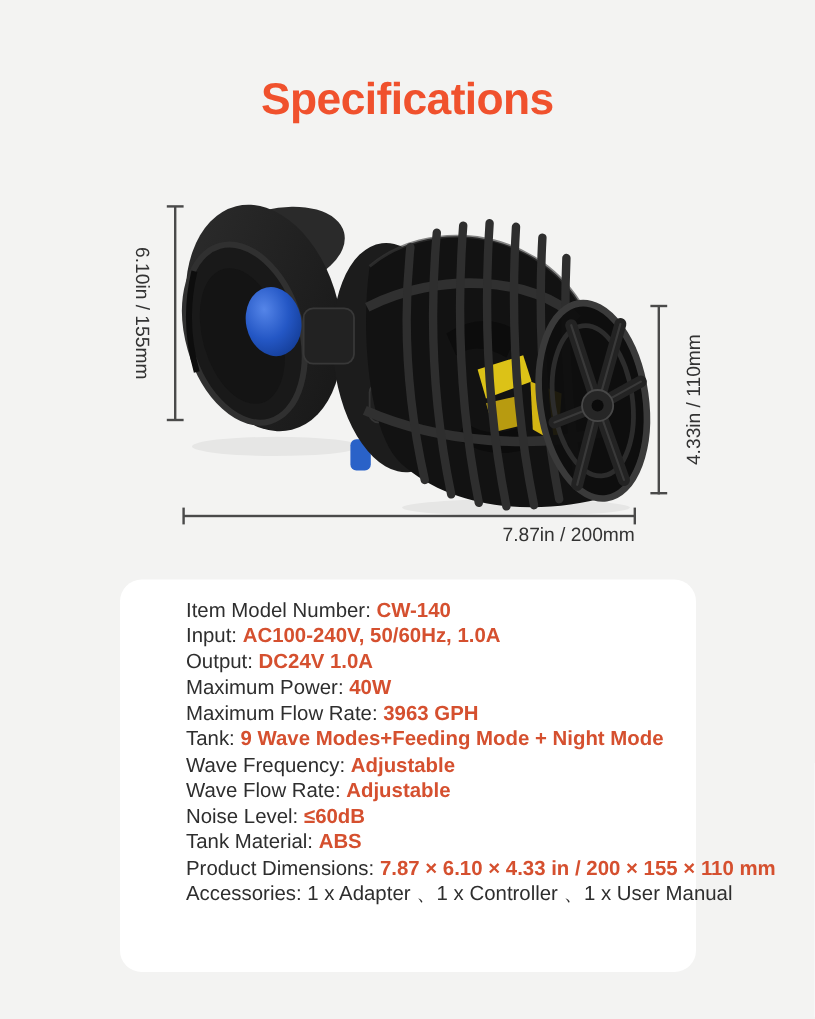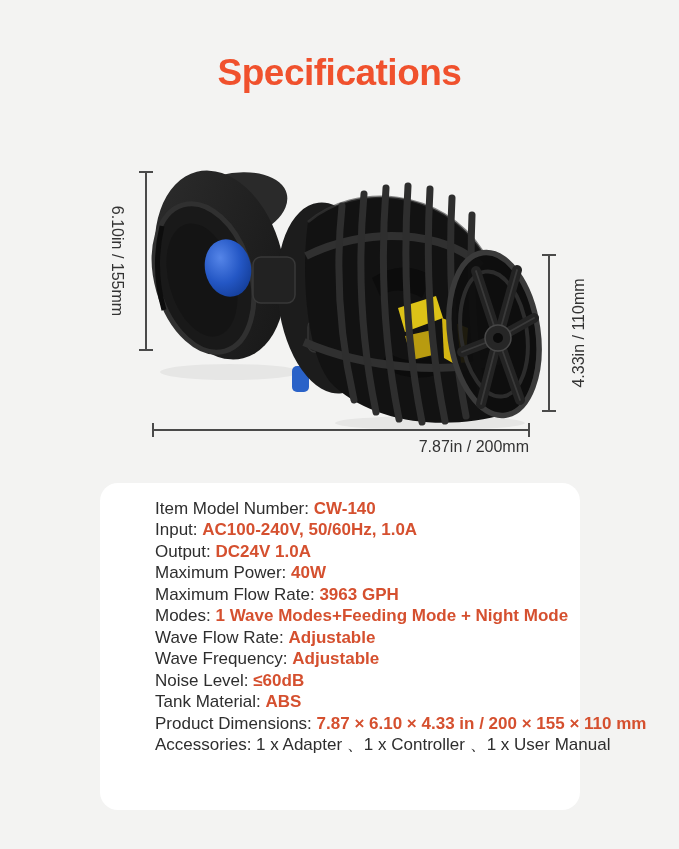--- a/index.html
+++ b/index.html
@@ -3,21 +3,21 @@
 <meta charset="utf-8">
 <style>
   html,body { margin:0; padding:0; background:#ffffff; }
   .canvas {
     position:relative; width:679px; height:849px; overflow:hidden;
     background:var(--c-background,#f3f3f2);
     font-family:"Liberation Sans", sans-serif;
     color:var(--c-text,#2e2e2e);
   }
   .page-title {
-    position:absolute; top:52px; left:0; width:100%; margin:0;
+    position:absolute; top:62px; left:0; width:100%; margin:0;
     text-align:center; font-size:37px; font-weight:bold; letter-spacing:-0.5px;
     color:var(--c-title,#f0512d);
   }
   .product-svg { position:absolute; left:150px; top:160px; width:400px; height:280px; }
 
   .dim-line, .dim-cap { position:absolute; background:var(--c-dimension_line,#4a4a4a); }
   .dim-label {
     position:absolute; font-size:16px; color:#333333; white-space:nowrap;
   }
   
@@ -161,23 +161,23 @@
     <div class="dim-label db-label">7.87in / 200mm</div>
   </div>
 
   <div class="spec-card">
     <div>
         <div class="spec-row"><span class="spec-label">Item Model Number: </span><span class="spec-value highlight">CW-140</span></div>
         <div class="spec-row"><span class="spec-label">Input: </span><span class="spec-value highlight">AC100-240V, 50/60Hz, 1.0A</span></div>
         <div class="spec-row"><span class="spec-label">Output: </span><span class="spec-value highlight">DC24V 1.0A</span></div>
         <div class="spec-row"><span class="spec-label">Maximum Power: </span><span class="spec-value highlight">40W</span></div>
         <div class="spec-row"><span class="spec-label">Maximum Flow Rate: </span><span class="spec-value highlight">3963 GPH</span></div>
-        <div class="spec-row"><span class="spec-label">Modes: </span><span class="spec-value highlight">1 Wave Modes+Feeding Mode + Night Mode</span></div>
+        <div class="spec-row"><span class="spec-label">Tank: </span><span class="spec-value highlight">9 Wave Modes+Feeding Mode + Night Mode</span></div>
+        <div class="spec-row"><span class="spec-label">Wave Frequency: </span><span class="spec-value highlight">Adjustable</span></div>
         <div class="spec-row"><span class="spec-label">Wave Flow Rate: </span><span class="spec-value highlight">Adjustable</span></div>
-        <div class="spec-row"><span class="spec-label">Wave Frequency: </span><span class="spec-value highlight">Adjustable</span></div>
         <div class="spec-row"><span class="spec-label">Noise Level: </span><span class="spec-value highlight">≤60dB</span></div>
         <div class="spec-row"><span class="spec-label">Tank Material: </span><span class="spec-value highlight">ABS</span></div>
         <div class="spec-row"><span class="spec-label">Product Dimensions: </span><span class="spec-value highlight">7.87 × 6.10 × 4.33 in / 200 × 155 × 110 mm</span></div>
         <div class="spec-row"><span class="spec-label">Accessories: </span><span class="spec-value">1 x Adapter 、1 x Controller 、1 x User Manual</span></div>
       </div>
   </div>
 
 </div>
 
 </body></html>

